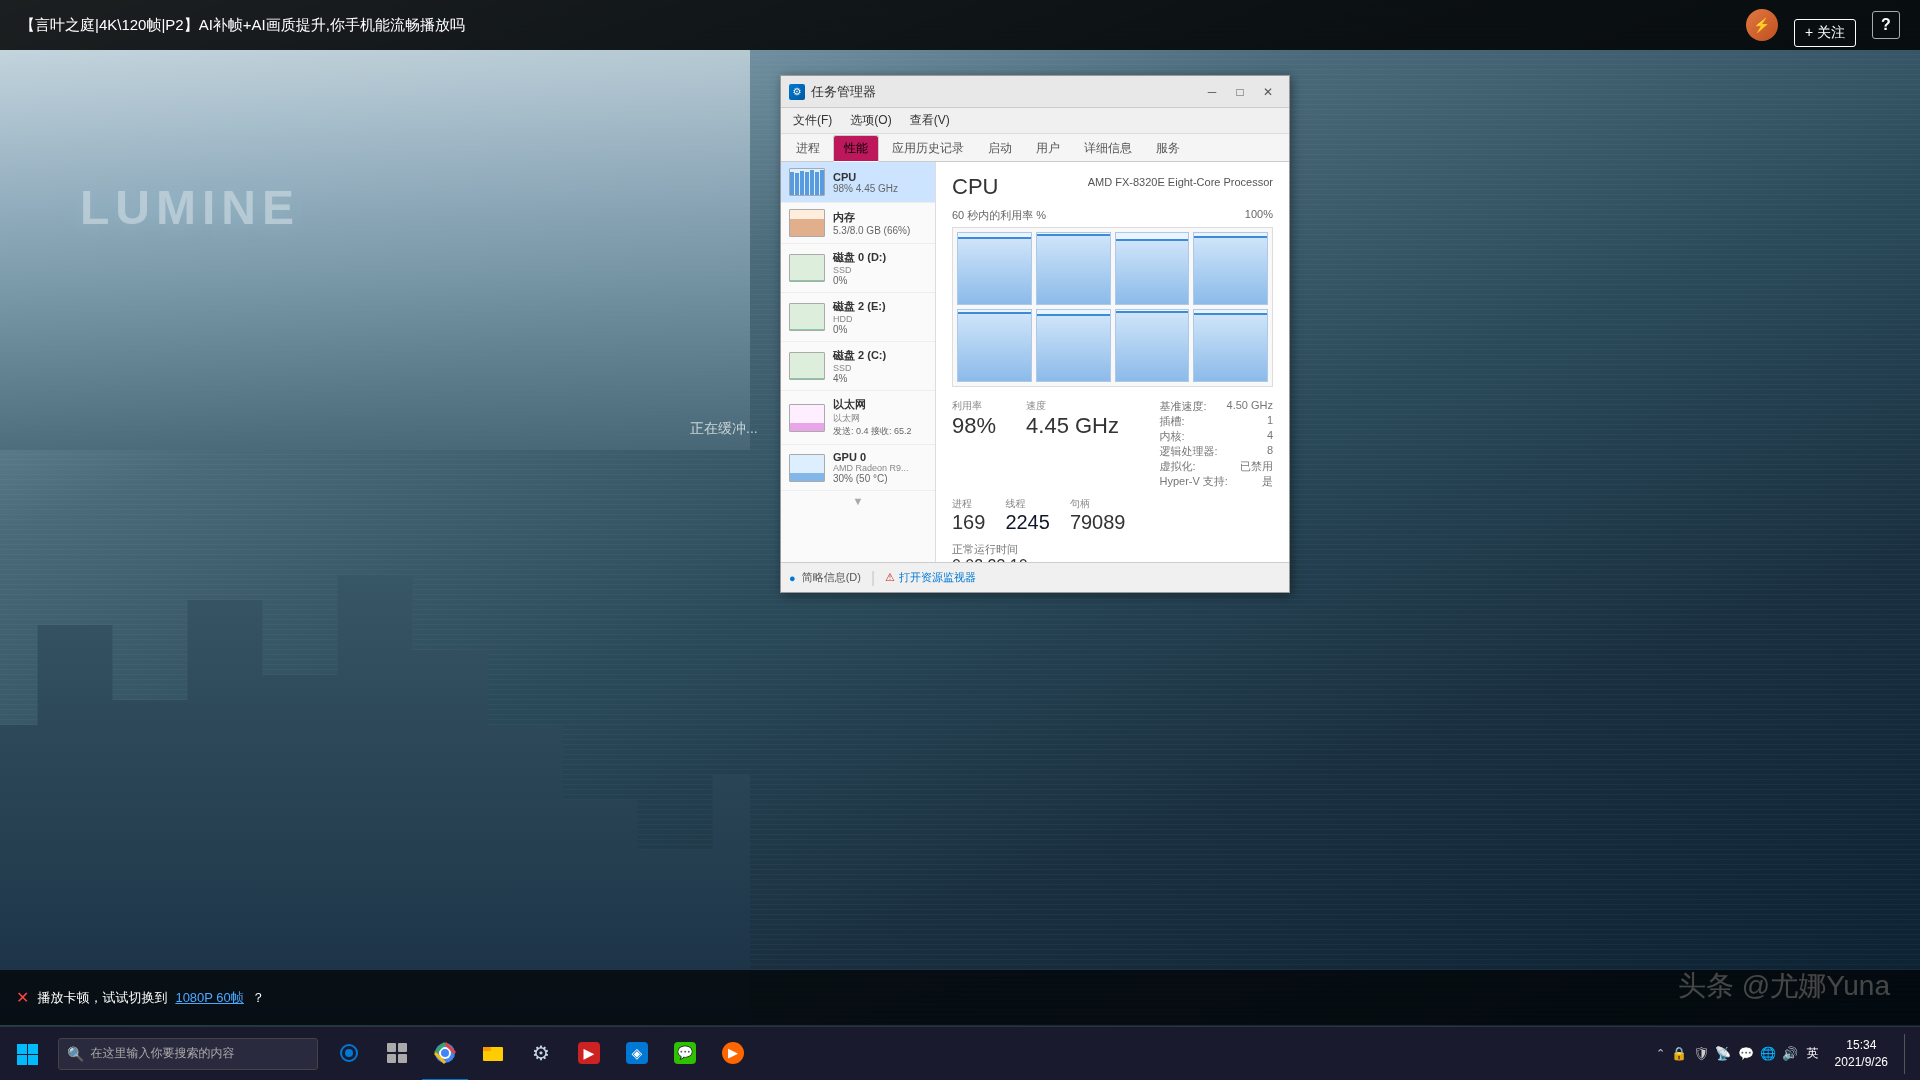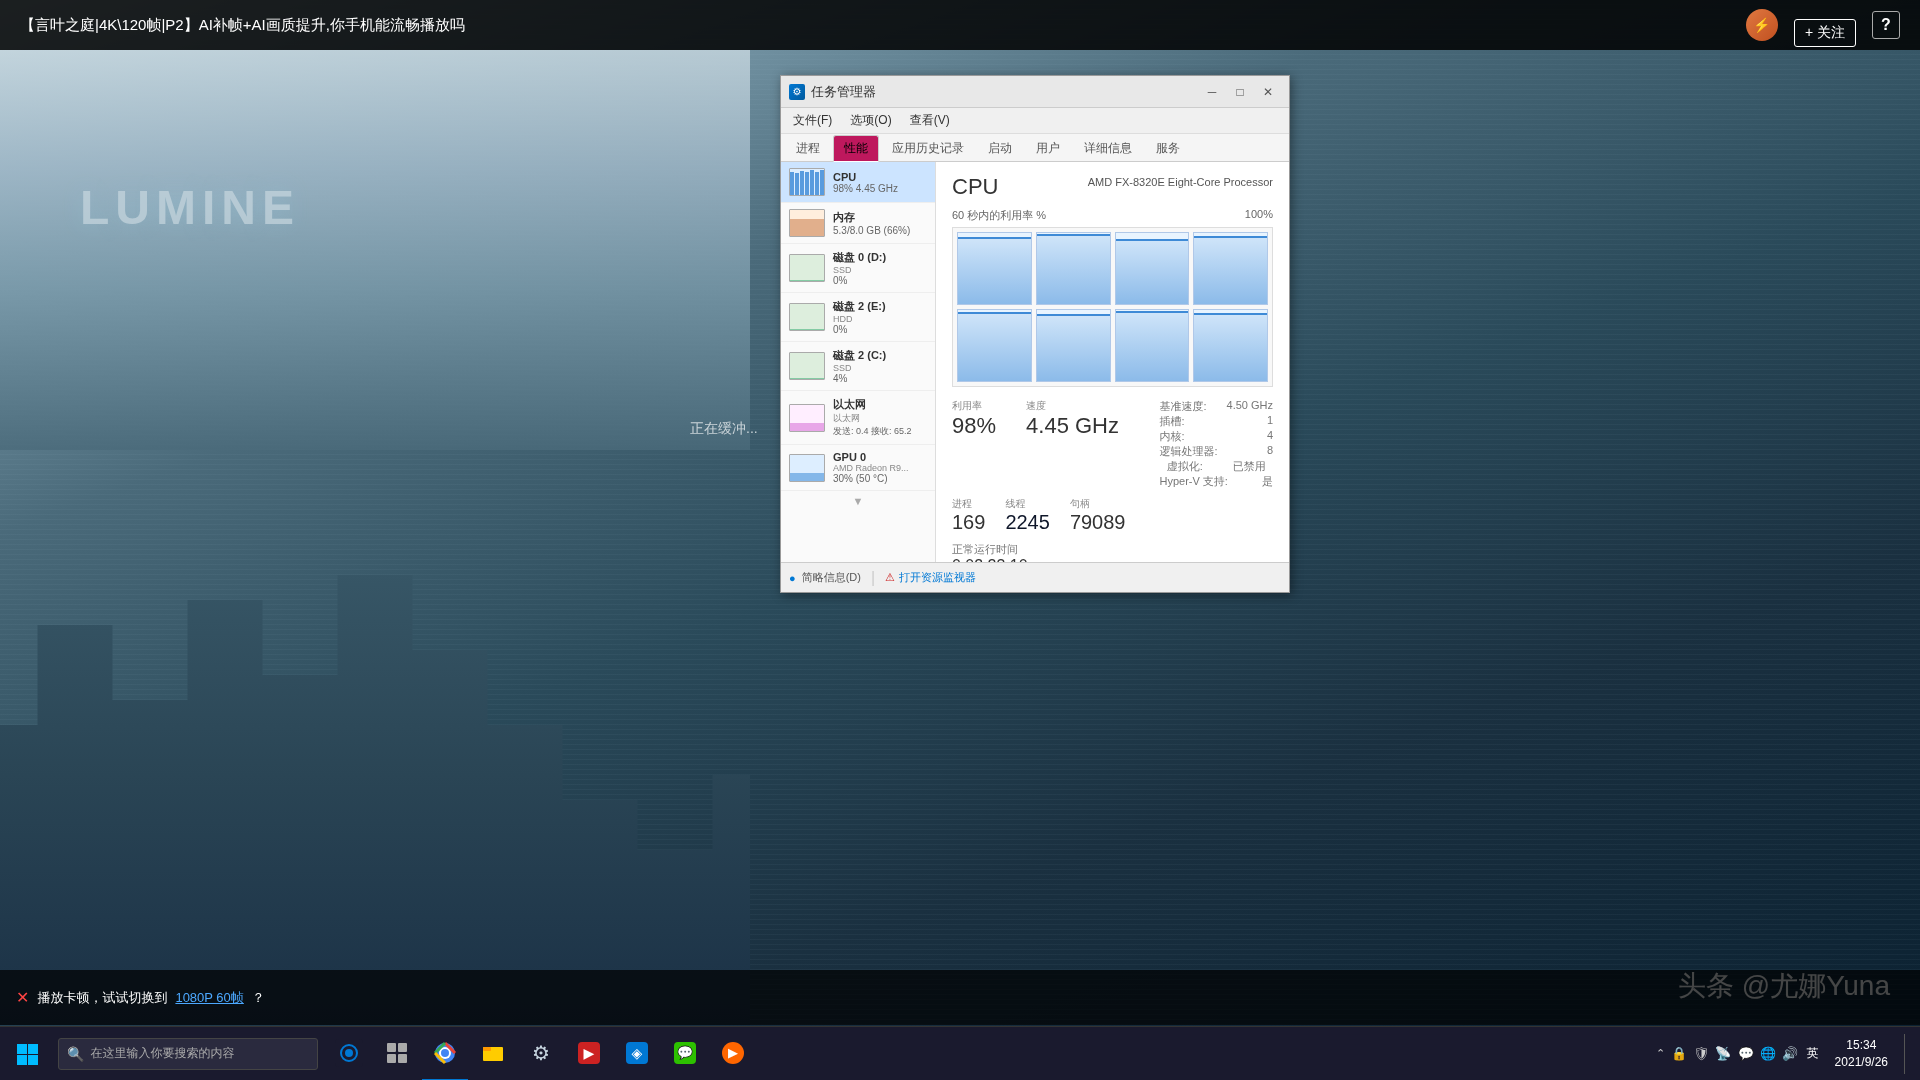--- a/index.html
+++ b/index.html
@@ -718,21 +718,21 @@
             <span>1</span>
           </div>
           <div style="font-size:11px;color:#777;display:flex;justify-content:space-between;gap:20px;">
             <span>内核:</span>
             <span>4</span>
           </div>
           <div style="font-size:11px;color:#777;display:flex;justify-content:space-between;gap:20px;">
             <span>逻辑处理器:</span>
             <span>8</span>
           </div>
-          <div style="font-size:11px;color:#777;display:flex;justify-content:center;gap:30px;">
+          <div style="font-size:11px;color:#777;display:flex;justify-content:space-between;gap:30px;">
             <span>虚拟化:</span>
             <span>已禁用</span>
           </div>
           <div style="font-size:11px;color:#777;display:flex;justify-content:space-between;gap:20px;">
             <span>Hyper-V 支持:</span>
             <span>是</span>
           </div>
         </div>
       </div>
 

